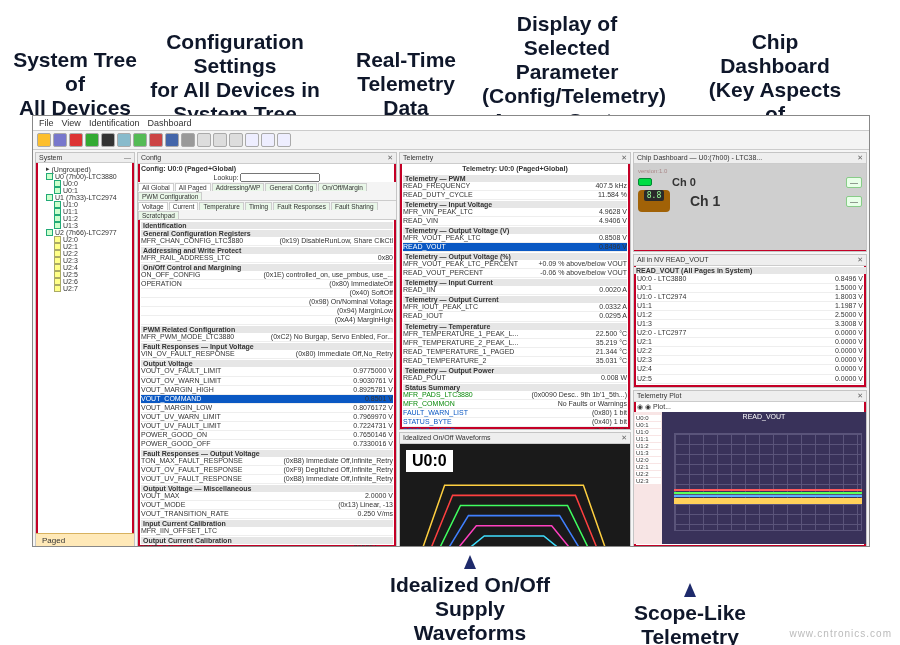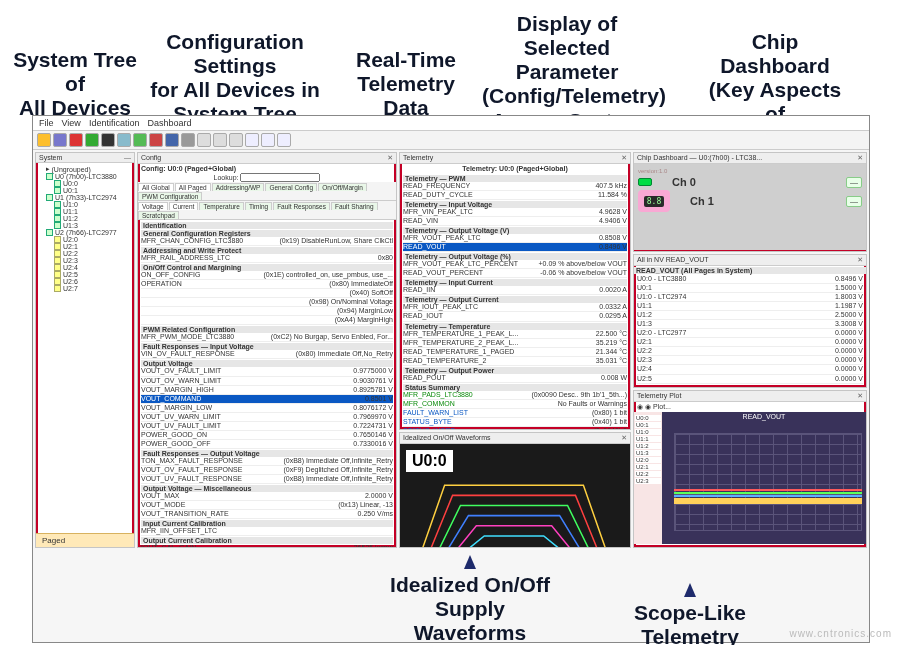--- a/index.html
+++ b/index.html
@@ -42,21 +42,21 @@
     border-bottom:14px solid #1e2a6b;
   }
   .arrow-up-wrap { display:flex; flex-direction:column; }
 
   
   .app {
     position: absolute;
     left: 32px;
     top: 115px;
     width: 838px;
-    height: 528px;
+    height: 432px;
     background: #f6f6f6;
     border: 1px solid #888;
     overflow: hidden;
   }
   .menubar {
     display:flex;
     gap:8px;
     padding:2px 6px;
     font-size:9px;
     background:#fff;
@@ -526,24 +526,24 @@
         <div class="dash-row">
           <span style="font-size:6px;color:#a88">version:1.0</span>
         </div>
         <div class="dash-row">
           <span class="led"></span>
           <span style="font-weight:bold;font-size:11px">Ch 0</span>
           <span style="flex:1"></span>
           <span class="pill">—</span>
         </div>
         <div class="dash-row">
-          <span style="width:32px;height:22px;background:#f9a8d4;border-radius:4px;display:flex;align-items:center;justify-content:center">
+          <span style="width:32px;height:22px;background:#a16207;border-radius:4px;display:flex;align-items:flex-start;justify-content:center">
               <span class="dark">8.8</span>
             </span>
-          <span style="font-weight:bold;font-size:11px">Ch 1</span>
+          <span style="font-weight:bold;font-size:14px">Ch 1</span>
           <span style="flex:1"></span>
           <span class="pill">—</span>
         </div>
       </div>
     </div>
 
     <div class="panel redbox" style="left:600px; top:104px; width:234px; height:134px">
       <div class="panel-title">
         <span>All in NV READ_VOUT</span>
         <span class="close">✕</span>

